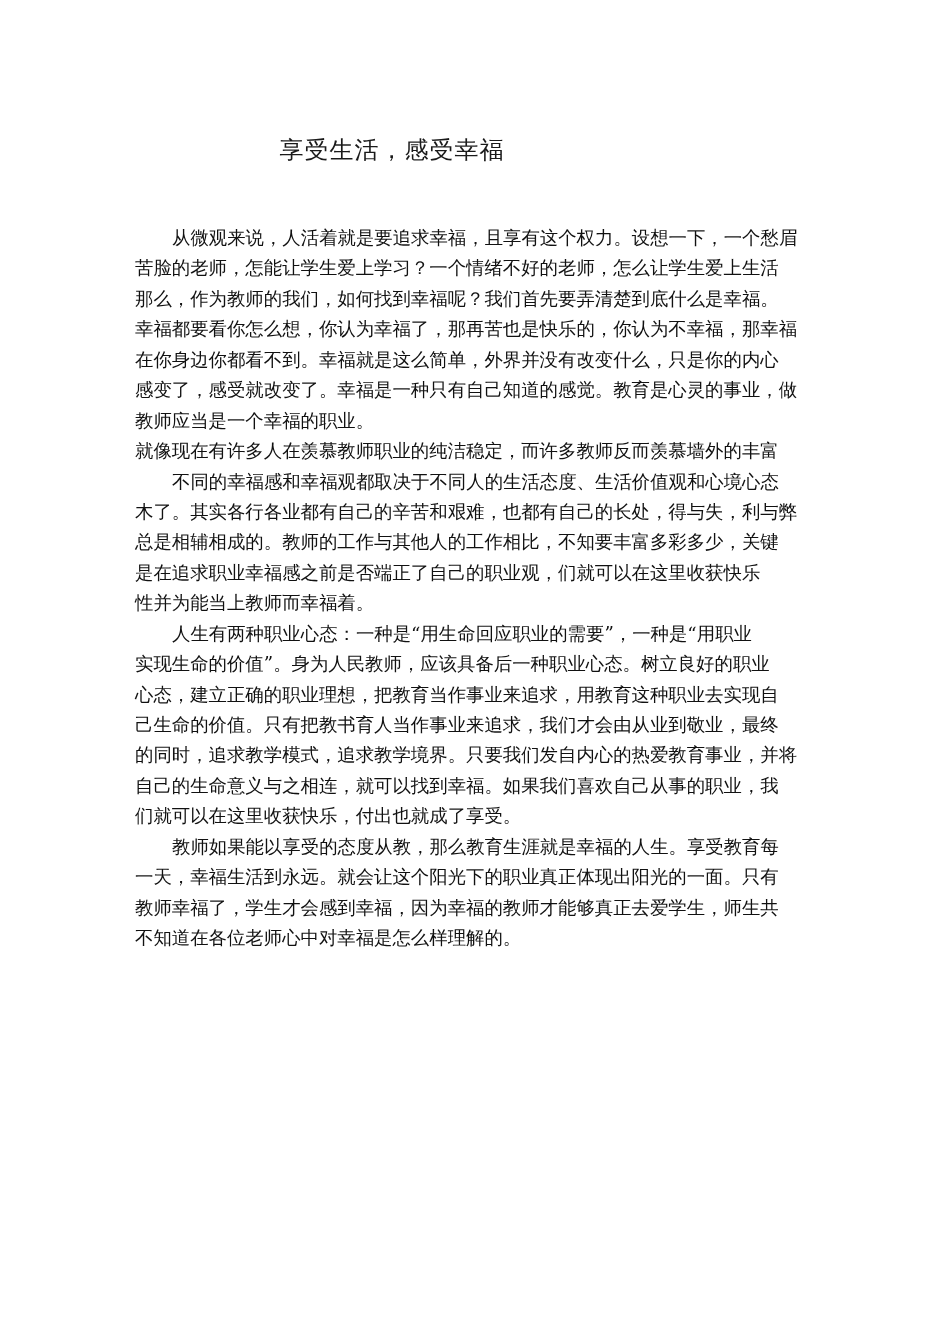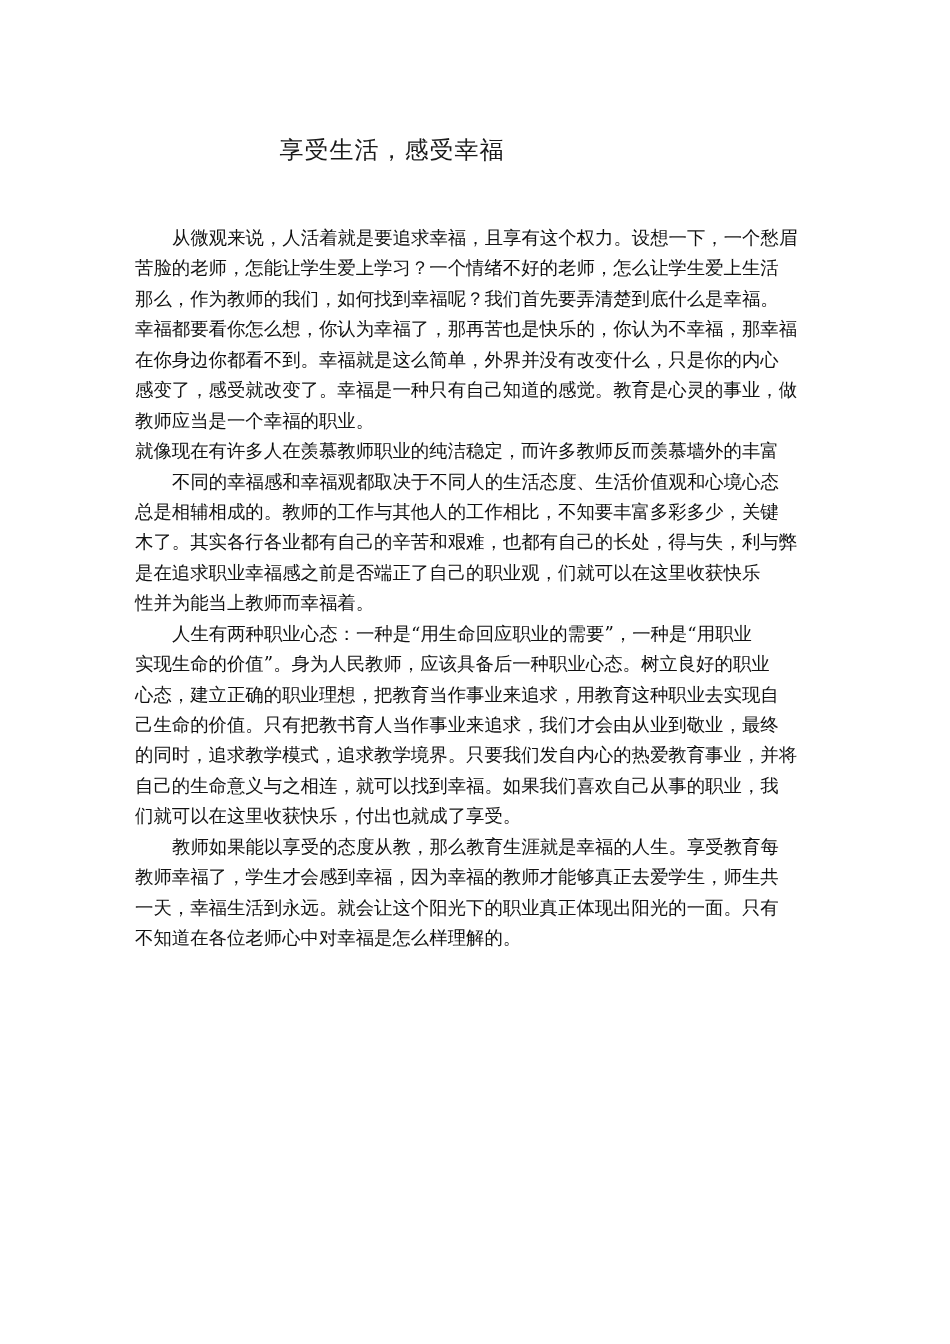--- a/index.html
+++ b/index.html
@@ -64,36 +64,36 @@
       <div class="line">那么，作为教师的我们，如何找到幸福呢？我们首先要弄清楚到底什么是幸福。</div>
       <div class="line">幸福都要看你怎么想，你认为幸福了，那再苦也是快乐的，你认为不幸福，那幸福</div>
       <div class="line">在你身边你都看不到。幸福就是这么简单，外界并没有改变什么，只是你的内心</div>
       <div class="line">感变了，感受就改变了。幸福是一种只有自己知道的感觉。教育是心灵的事业，做</div>
       <div class="line">教师应当是一个幸福的职业。</div>
     </div>
 
     <div>
       <div class="line">就像现在有许多人在羡慕教师职业的纯洁稳定，而许多教师反而羡慕墙外的丰富</div>
       <div class="line indent">不同的幸福感和幸福观都取决于不同人的生活态度、生活价值观和心境心态</div>
+      <div class="line">木了。其实各行各业都有自己的辛苦和艰难，也都有自己的长处，得与失，利与弊</div>
       <div class="line">总是相辅相成的。教师的工作与其他人的工作相比，不知要丰富多彩多少，关键</div>
-      <div class="line">木了。其实各行各业都有自己的辛苦和艰难，也都有自己的长处，得与失，利与弊</div>
       <div class="line">是在追求职业幸福感之前是否端正了自己的职业观，们就可以在这里收获快乐</div>
       <div class="line">性并为能当上教师而幸福着。</div>
     </div>
 
     <div>
       <div class="line indent">人生有两种职业心态：一种是“用生命回应职业的需要”，一种是“用职业</div>
       <div class="line">实现生命的价值”。身为人民教师，应该具备后一种职业心态。树立良好的职业</div>
       <div class="line">心态，建立正确的职业理想，把教育当作事业来追求，用教育这种职业去实现自</div>
       <div class="line">己生命的价值。只有把教书育人当作事业来追求，我们才会由从业到敬业，最终</div>
       <div class="line">的同时，追求教学模式，追求教学境界。只要我们发自内心的热爱教育事业，并将</div>
       <div class="line">自己的生命意义与之相连，就可以找到幸福。如果我们喜欢自己从事的职业，我</div>
       <div class="line">们就可以在这里收获快乐，付出也就成了享受。</div>
     </div>
 
     <div>
       <div class="line indent">教师如果能以享受的态度从教，那么教育生涯就是幸福的人生。享受教育每</div>
+      <div class="line">一天，幸福生活到永远。就会让这个阳光下的职业真正体现出阳光的一面。只有</div>
       <div class="line">教师幸福了，学生才会感到幸福，因为幸福的教师才能够真正去爱学生，师生共</div>
-      <div class="line">一天，幸福生活到永远。就会让这个阳光下的职业真正体现出阳光的一面。只有</div>
       <div class="line">不知道在各位老师心中对幸福是怎么样理解的。</div>
     </div>
   </div>
 </div>
 
 </body></html>

